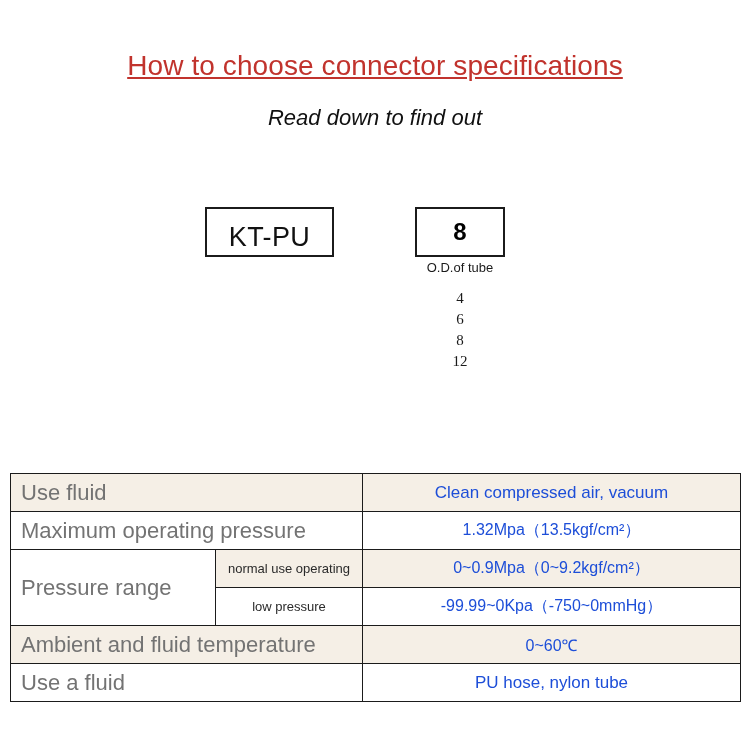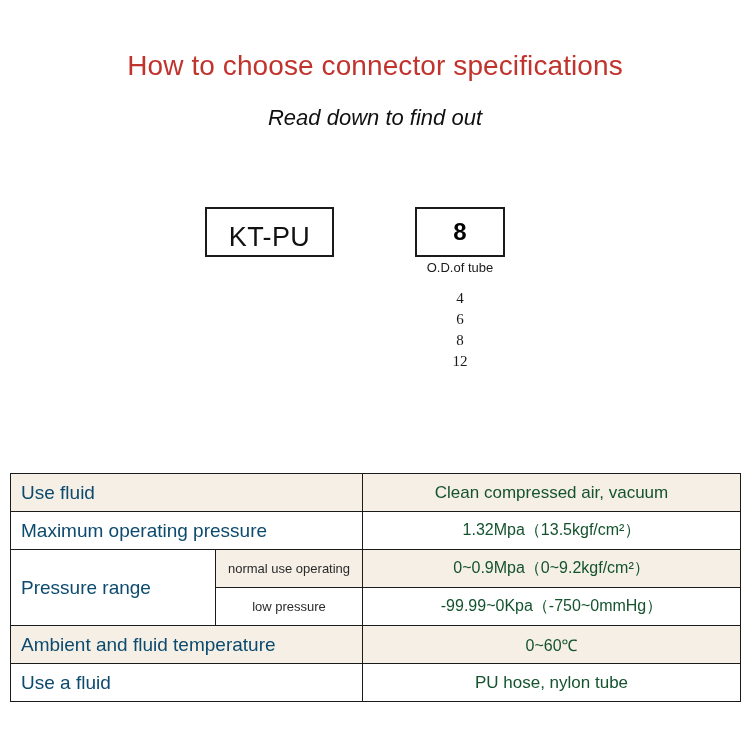--- a/index.html
+++ b/index.html
@@ -22,20 +22,21 @@
     left: 0;
     top: 48px;
     width: 750px;
     text-align: center;
     font-size: 28px;
     font-weight: 400;
     color: #c1332d;
     letter-spacing: 0.1px;
     line-height: 36px;
     white-space: nowrap;
+    text-decoration: underline;
   }
   .page-subtitle {
     position: absolute;
     left: 0;
     top: 103px;
     width: 750px;
     text-align: center;
     font-size: 22px;
     font-weight: 400;
     color: #111111;
@@ -123,38 +124,38 @@
     width: 730px;
     border-collapse: collapse;
     table-layout: fixed;
     border: 1.6px solid #1b1b1b;
   }
   .spec-table td {
     border: 1.4px solid #1b1b1b;
     padding: 0;
     height: 37px;
     vertical-align: middle;
-    font-size: 19px;
-    color: #0c4a6e;
+    font-size: 22px;
+    color: #737373;
     font-weight: 400;
   }
   .spec-table td.label {
     padding-left: 10px;
     text-align: left;
   }
   .spec-table td.sublabel {
     text-align: center;
     font-size: 13px;
     color: #2a2a2a;
     height: 37px;
   }
   .spec-table td.value {
     text-align: center;
     font-size: 17px;
-    color: #14532d;
+    color: #1d4ed8;
   }
   .spec-table td.value.small {
     font-size: 16px;
   }
   .row-beige td { background: #f5efe6; }
   .row-white td { background: #ffffff; }
   td.cell-beige { background: #f5efe6 !important; }
   td.cell-white { background: #ffffff !important; }
 </style>
 </head>

